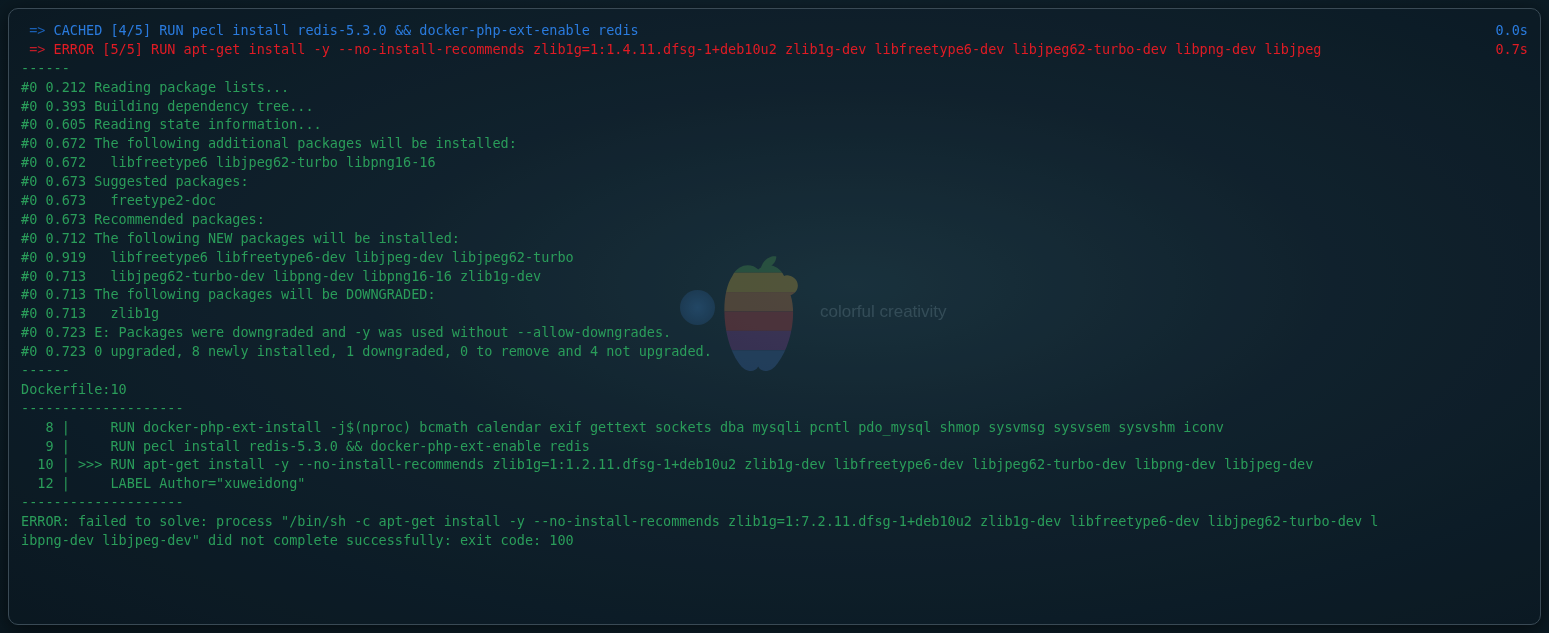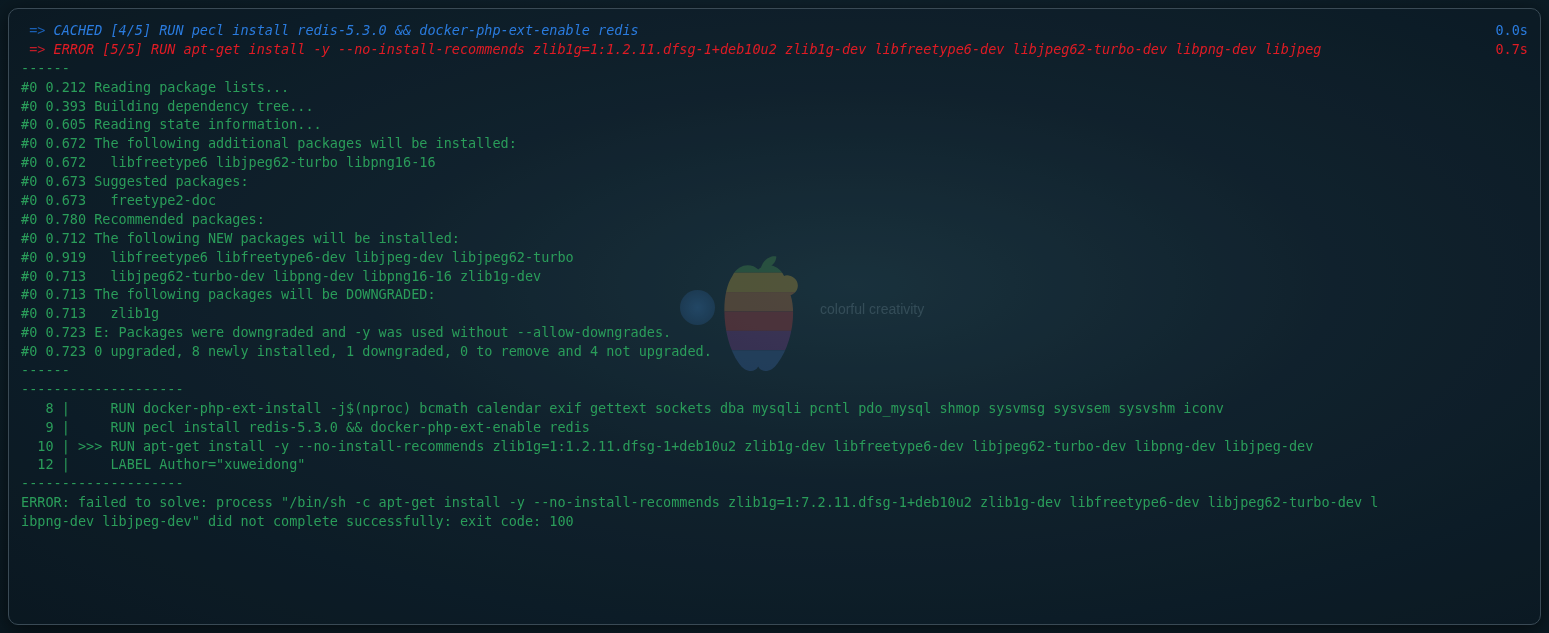--- a/index.html
+++ b/index.html
@@ -26,21 +26,21 @@
     width: 110px;
     height: 130px;
     opacity: 0.35;
     z-index: 1;
   }
   .apple-tag {
     position: absolute;
     left: 820px;
     top: 300px;
     color: #7a9aa5;
-    font-size: 14px;
+    font-size: 17px;
     font-family: sans-serif;
     opacity: 0.4;
     z-index: 1;
   }
   .blue-blob {
     position: absolute;
     left: 680px;
     top: 290px;
     width: 35px;
     height: 35px;
@@ -60,21 +60,21 @@
     box-shadow: 0 4px 20px rgba(0,0,0,0.6);
     padding: 12px 12px;
     z-index: 2;
     overflow: hidden;
     background: rgba(10, 25, 35, 0.25);
   }
   .line {
     white-space: pre;
     display: flex;
   }
-  .line-main { flex: 1; overflow: hidden; text-overflow: clip; white-space: pre; font-style: italic; }
+  .line-main { flex: 1; overflow: hidden; text-overflow: clip; white-space: pre; }
   .line-time { flex-shrink: 0; padding-left: 8px; }
   .arrow { color: #1a5fb4; }
   .arrow-red { color: #c01c28; }
   .cached { color: #2a7bde; }
   .cached-time { color: #2a7bde; }
   .error-red { color: #e01b24; }
   .error-time { color: #e01b24; }
   .green { color: #2a9d5a; }
 </style>
 </head>
@@ -103,42 +103,43 @@
 <div class="apple-tag">colorful creativity</div>
 
 <div class="terminal">
 
   <div class="line">
     <span class="line-main"><span class="arrow"> =&gt; </span><span class="cached">CACHED [4/5] RUN pecl install redis-5.3.0 &amp;&amp; docker-php-ext-enable redis</span></span>
     <span class="line-time cached-time">0.0s</span>
   </div>
 
   <div class="line">
-    <span class="line-main"><span class="arrow-red"> =&gt; </span><span class="error-red">ERROR [5/5] RUN apt-get install -y --no-install-recommends zlib1g=1:1.2.11.dfsg-1+deb10u2 zlib1g-dev libfreetype6-dev libjpeg62-turbo-dev libpng-dev libjpeg</span></span>
+    <span class="line-main"><span class="arrow-red"> =&gt; </span><span class="error-red">ERROR [5/5] RUN apt-get install -y --no-install-recommends zlib1g=1:1.4.11.dfsg-1+deb10u2 zlib1g-dev libfreetype6-dev libjpeg62-turbo-dev libpng-dev libjpeg</span></span>
     <span class="line-time error-time">0.7s</span>
   </div>
 
   <div id="output-container">
       <div class="line green">------</div>
       <div class="line green">#0 0.212 Reading package lists...</div>
       <div class="line green">#0 0.393 Building dependency tree...</div>
       <div class="line green">#0 0.605 Reading state information...</div>
       <div class="line green">#0 0.672 The following additional packages will be installed:</div>
       <div class="line green">#0 0.672   libfreetype6 libjpeg62-turbo libpng16-16</div>
       <div class="line green">#0 0.673 Suggested packages:</div>
       <div class="line green">#0 0.673   freetype2-doc</div>
-      <div class="line green">#0 0.780 Recommended packages:</div>
+      <div class="line green">#0 0.673 Recommended packages:</div>
       <div class="line green">#0 0.712 The following NEW packages will be installed:</div>
       <div class="line green">#0 0.919   libfreetype6 libfreetype6-dev libjpeg-dev libjpeg62-turbo</div>
       <div class="line green">#0 0.713   libjpeg62-turbo-dev libpng-dev libpng16-16 zlib1g-dev</div>
       <div class="line green">#0 0.713 The following packages will be DOWNGRADED:</div>
       <div class="line green">#0 0.713   zlib1g</div>
       <div class="line green">#0 0.723 E: Packages were downgraded and -y was used without --allow-downgrades.</div>
       <div class="line green">#0 0.723 0 upgraded, 8 newly installed, 1 downgraded, 0 to remove and 4 not upgraded.</div>
       <div class="line green">------</div>
+      <div class="line green">Dockerfile:10</div>
       <div class="line green">--------------------</div>
       <div class="line green">   8 |     RUN docker-php-ext-install -j$(nproc) bcmath calendar exif gettext sockets dba mysqli pcntl pdo_mysql shmop sysvmsg sysvsem sysvshm iconv</div>
       <div class="line green">   9 |     RUN pecl install redis-5.3.0 &amp;&amp; docker-php-ext-enable redis</div>
       <div class="line green">  10 | &gt;&gt;&gt; RUN apt-get install -y --no-install-recommends zlib1g=1:1.2.11.dfsg-1+deb10u2 zlib1g-dev libfreetype6-dev libjpeg62-turbo-dev libpng-dev libjpeg-dev</div>
       <div class="line green">  12 |     LABEL Author="xuweidong"</div>
       <div class="line green">--------------------</div>
       <div class="line green">ERROR: failed to solve: process "/bin/sh -c apt-get install -y --no-install-recommends zlib1g=1:7.2.11.dfsg-1+deb10u2 zlib1g-dev libfreetype6-dev libjpeg62-turbo-dev l</div>
       <div class="line green">ibpng-dev libjpeg-dev" did not complete successfully: exit code: 100</div>
     </div>
 

